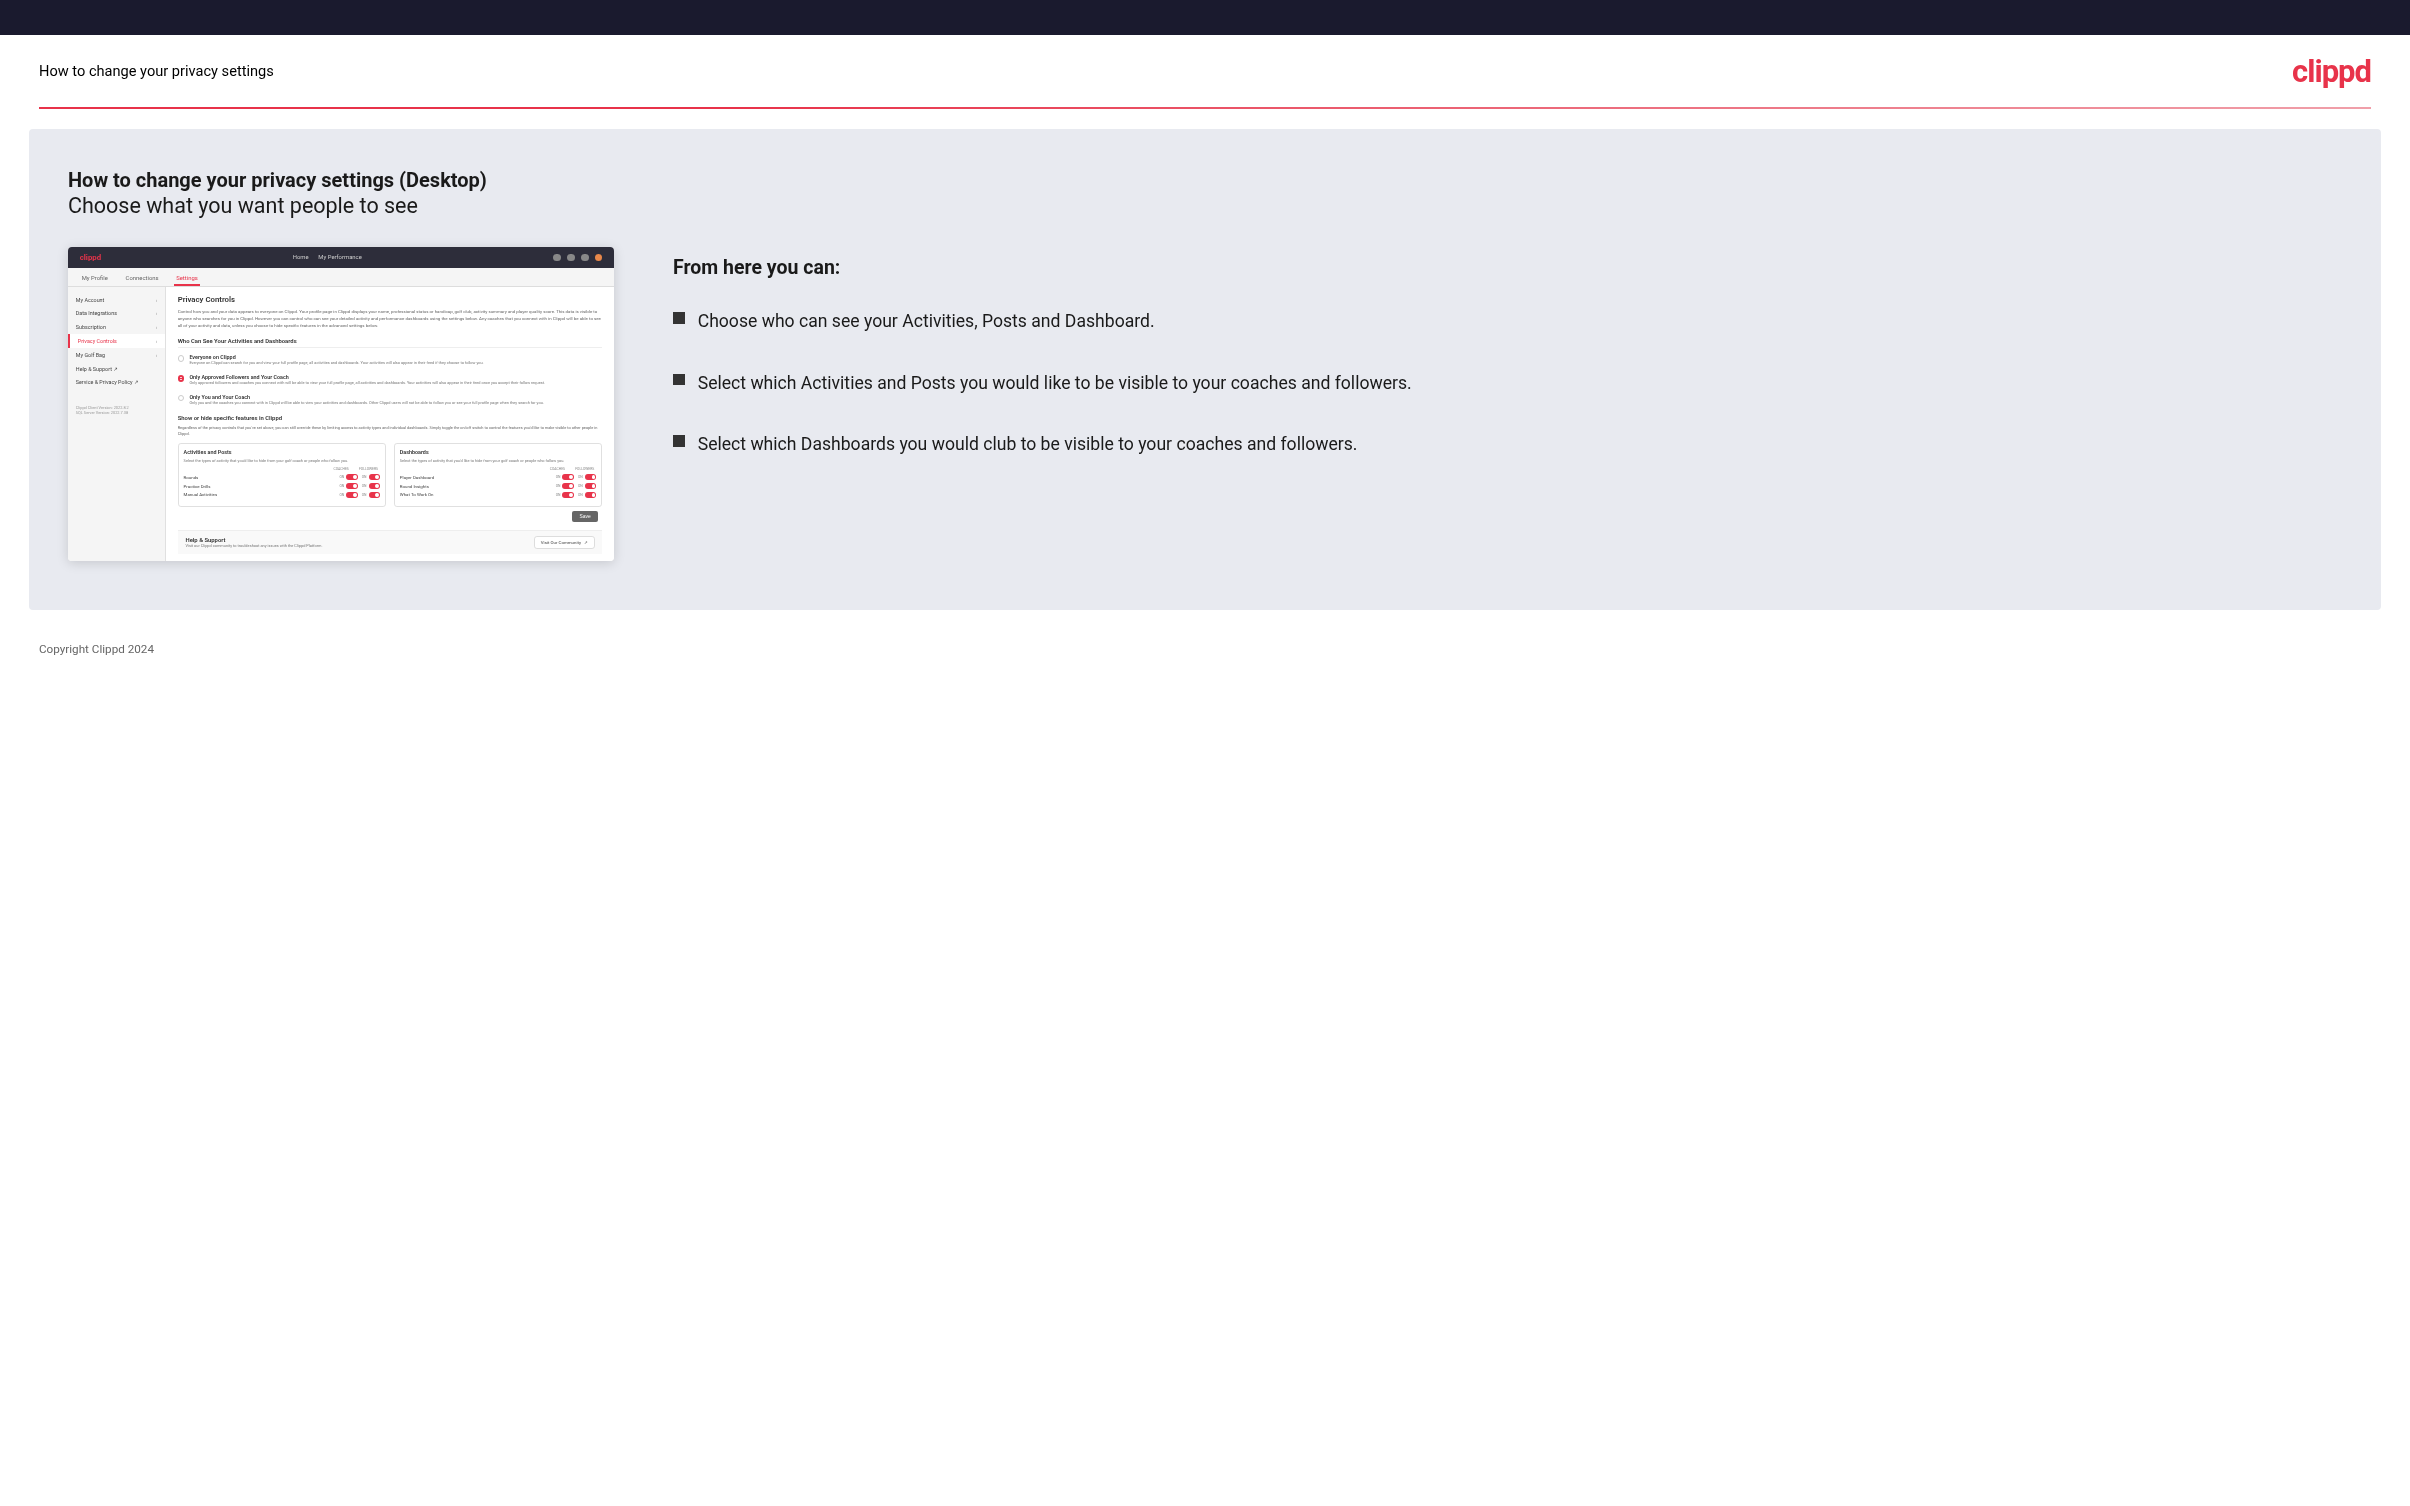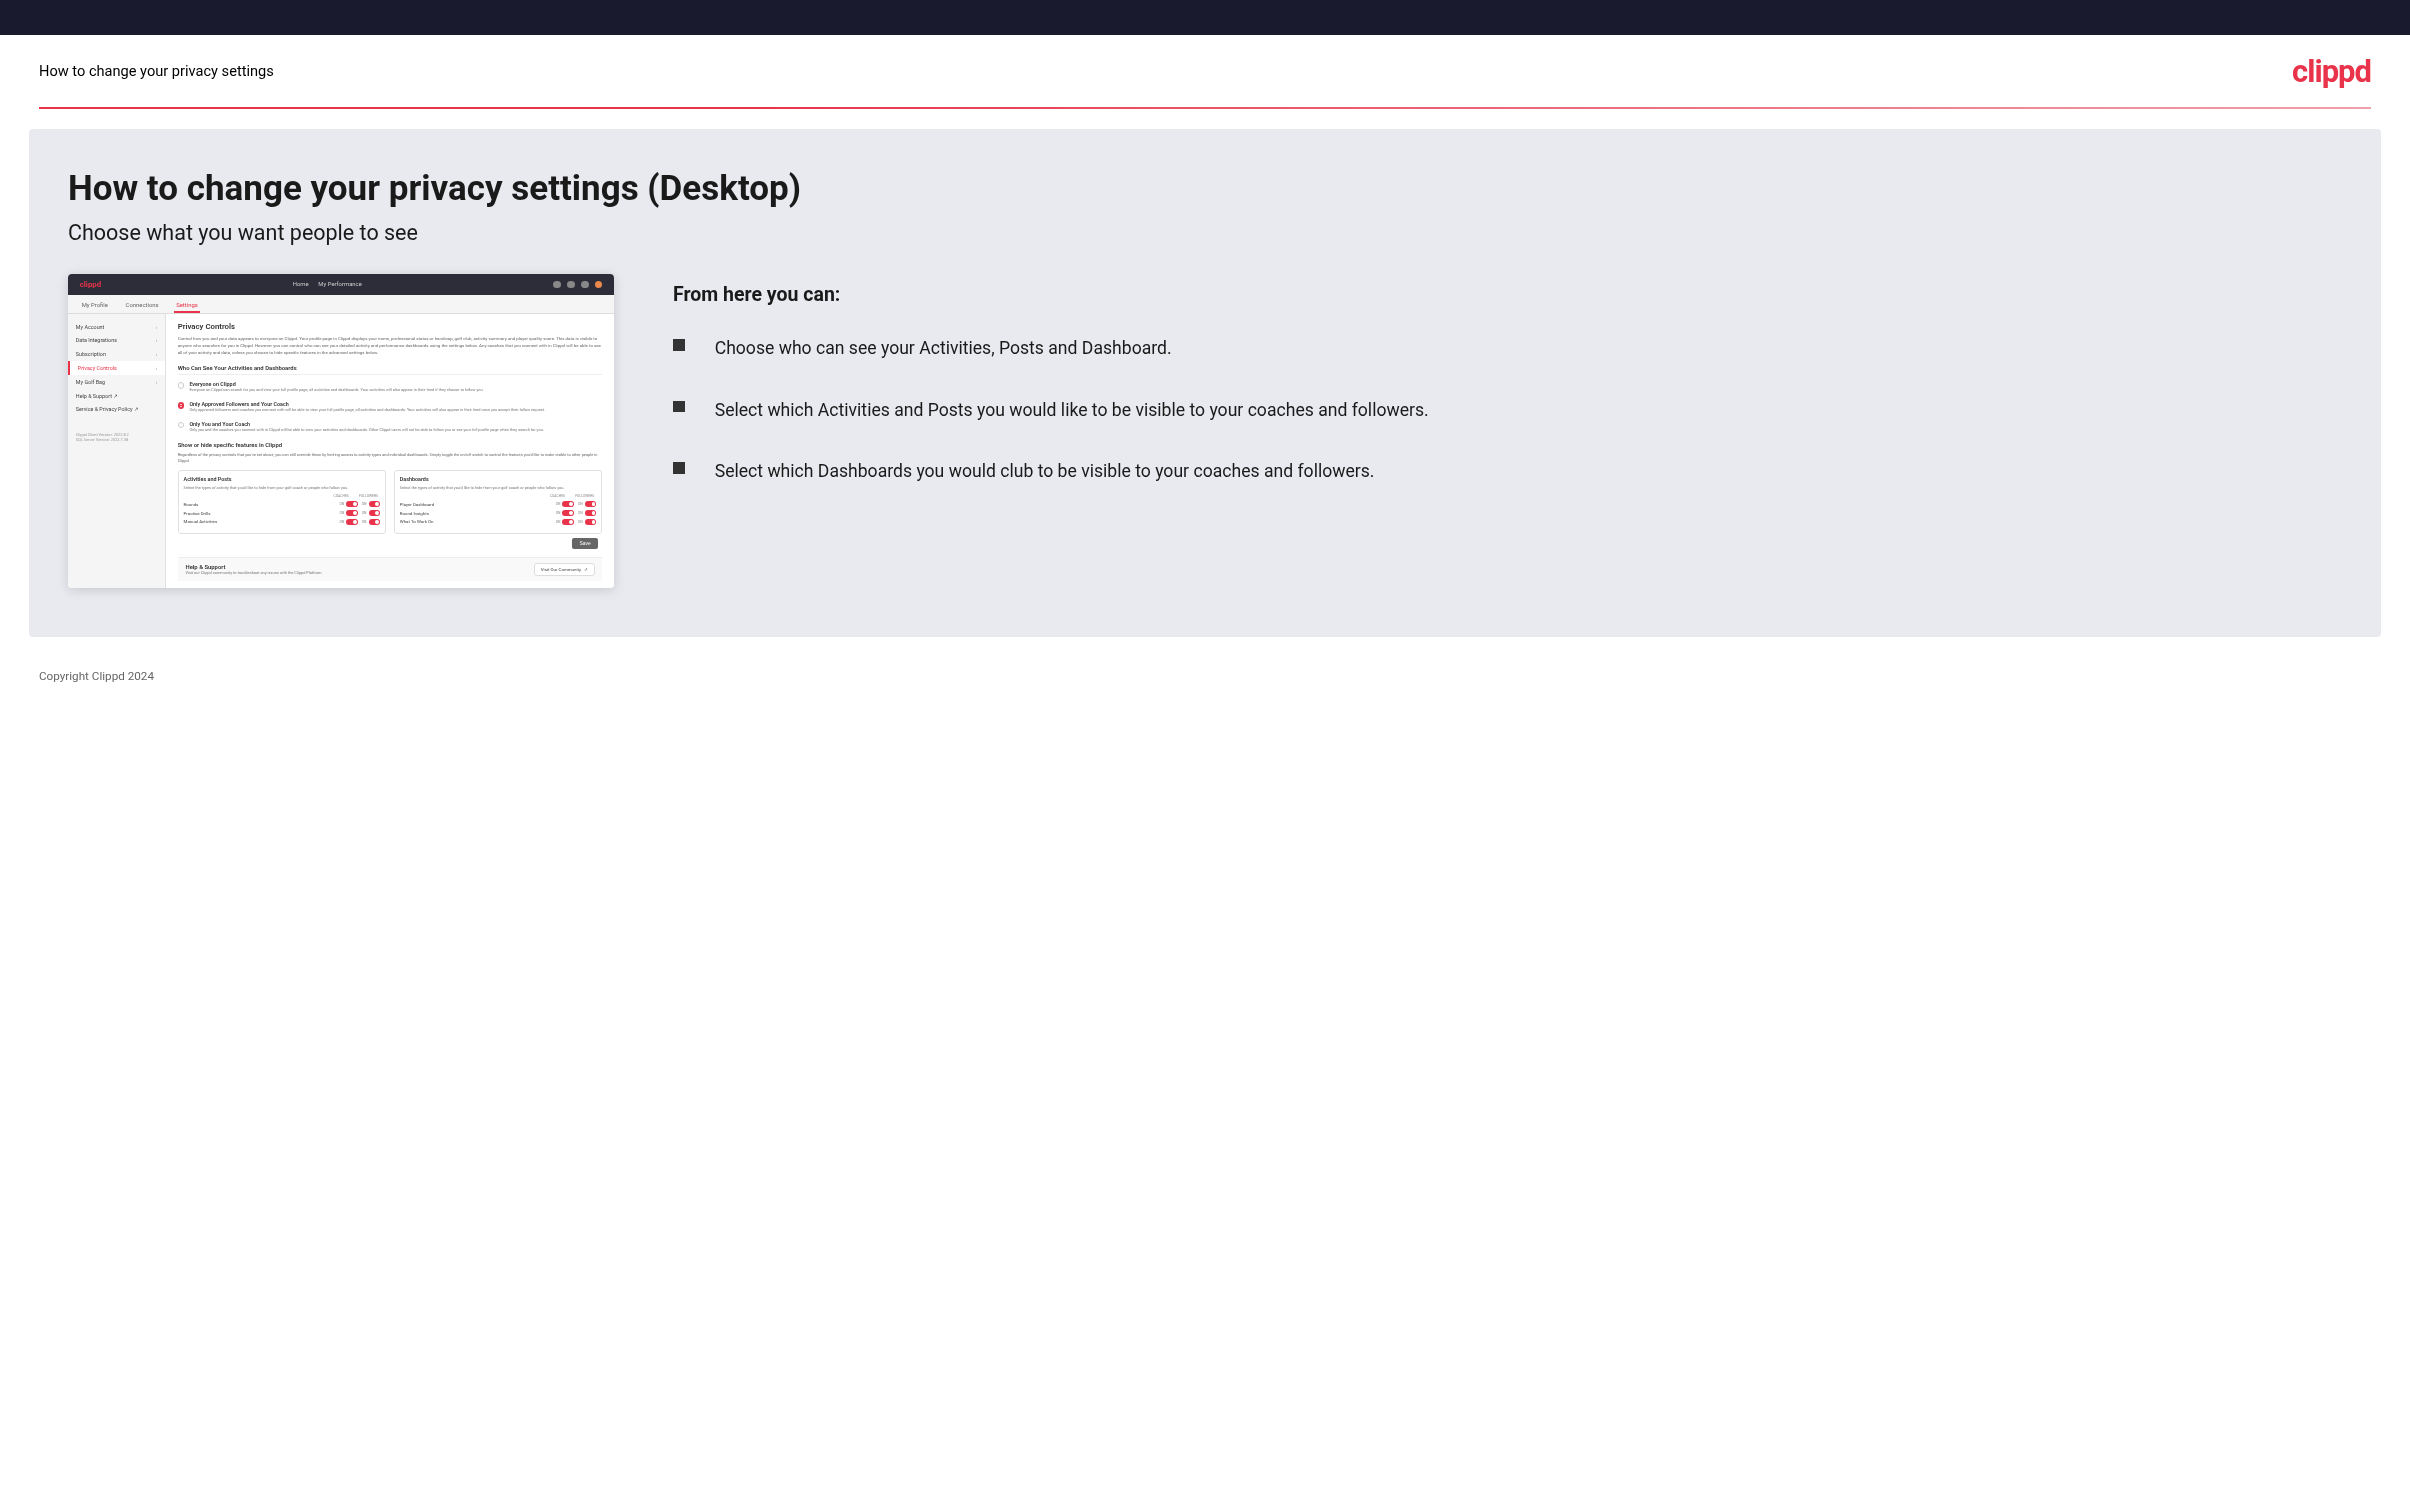--- a/index.html
+++ b/index.html
@@ -45,24 +45,24 @@
 
     
     .main-content {
       background: #e8eaf0;
       margin: 19.5px 29px;
       padding: 39px 39px 49px 39px;
       border-radius: 3.9px;
     }
 
     .page-title {
-      font-size: 35px;
+      font-size: 20px;
       font-weight: 700;
       color: #1a1a1a;
-      margin-bottom: 11px;
+      margin-bottom: 1px;
     }
     .page-subtitle {
       font-size: 21.5px;
       font-weight: 400;
       color: #1a1a1a;
       margin-bottom: 29px;
     }
 
     
     .two-col {
@@ -376,21 +376,21 @@
       font-weight: 700;
       color: #1a1a1a;
       margin-bottom: 29px;
     }
     .bullet-list {
       list-style: none;
       padding: 0;
     }
     .bullet-list li {
       display: flex;
-      gap: 30px;
+      gap: 13px;
       margin-bottom: 35px;
       align-items: flex-start;
     }
     .bullet-square {
       width: 11.7px;
       height: 11.7px;
       background: #333;
       flex-shrink: 0;
       margin-top: 3.9px;
     }

